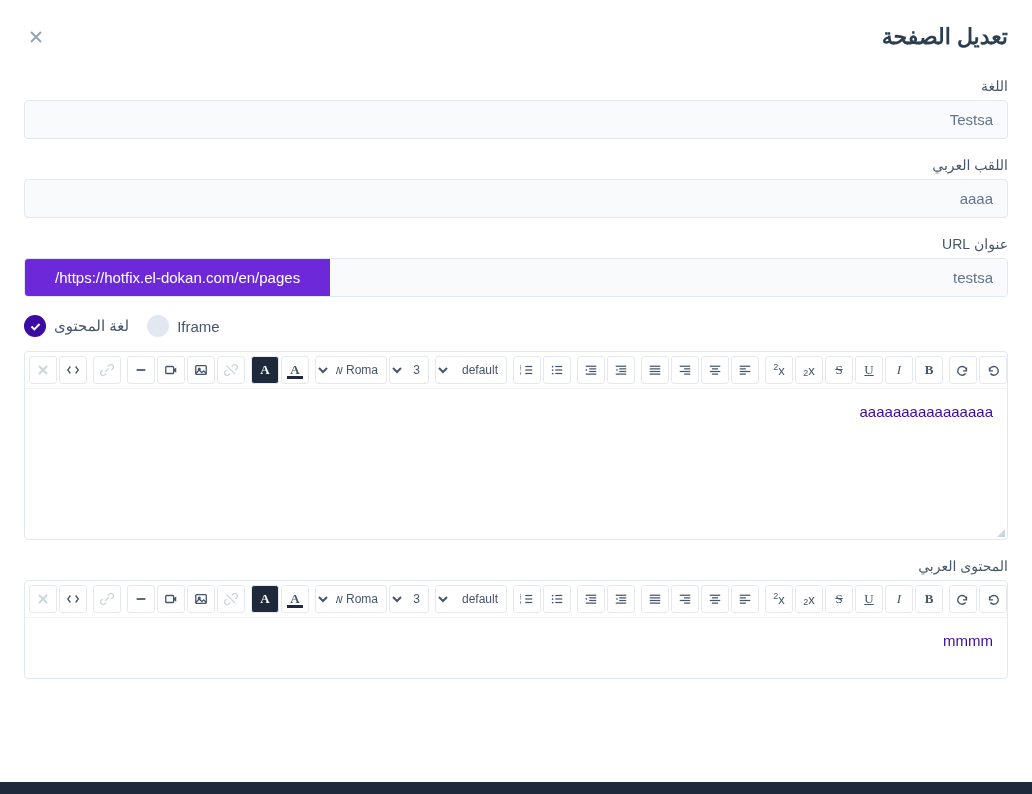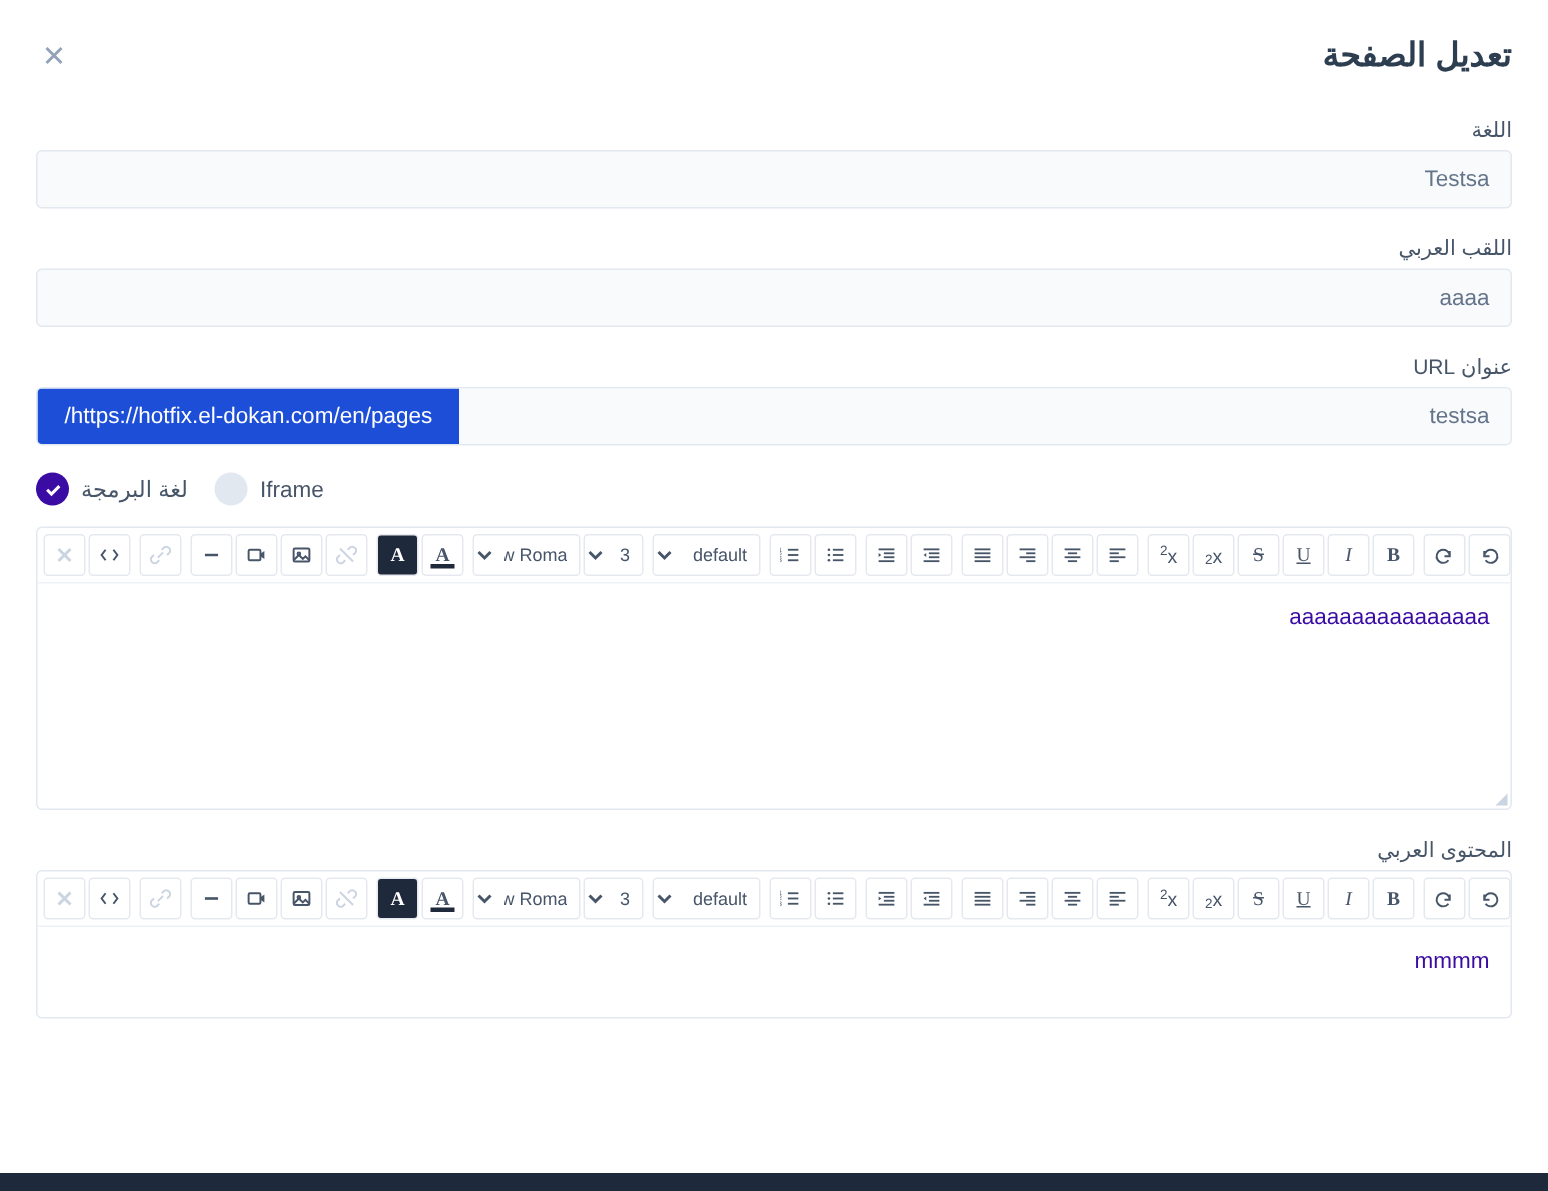--- a/index.html
+++ b/index.html
@@ -58,23 +58,23 @@
   flex: 1;
   padding: 10px 14px;
   border: none;
   background: #f8fafc;
   font-size: 15px;
   color: #64748b;
   text-align: right;
   direction: rtl;
 }
 .url-prefix {
-  background: #1d4ed8;
+  background: #6d28d9;
   color: #ffffff;
-  padding: 10px 18px;
+  padding: 10px 30px;
   font-size: 15px;
   white-space: nowrap;
   direction: ltr;
 }
 .radio-row {
   display: flex;
   gap: 18px;
   align-items: center;
   justify-content: flex-end;
   margin: 18px 0 14px 0;
@@ -225,21 +225,21 @@
     <span class="url-prefix">/https://hotfix.el-dokan.com/en/pages</span>
   </div>
 </div>
 
 <div class="radio-row">
   <div class="radio-item">
     <span class="radio-label">Iframe</span>
     <span class="radio-btn radio-unchecked"></span>
   </div>
   <div class="radio-item">
-    <span class="radio-label">لغة البرمجة</span>
+    <span class="radio-label">لغة المحتوى</span>
     <span class="radio-btn radio-checked">
       <svg viewBox="0 0 16 16" fill="none" stroke="#fff" stroke-width="2.5">
           <path d="M3 8 L6.5 11.5 L13 5"></path>
         </svg>
     </span>
   </div>
 </div>
 
 <div class="form-group">
   <div class="editor-wrap">

